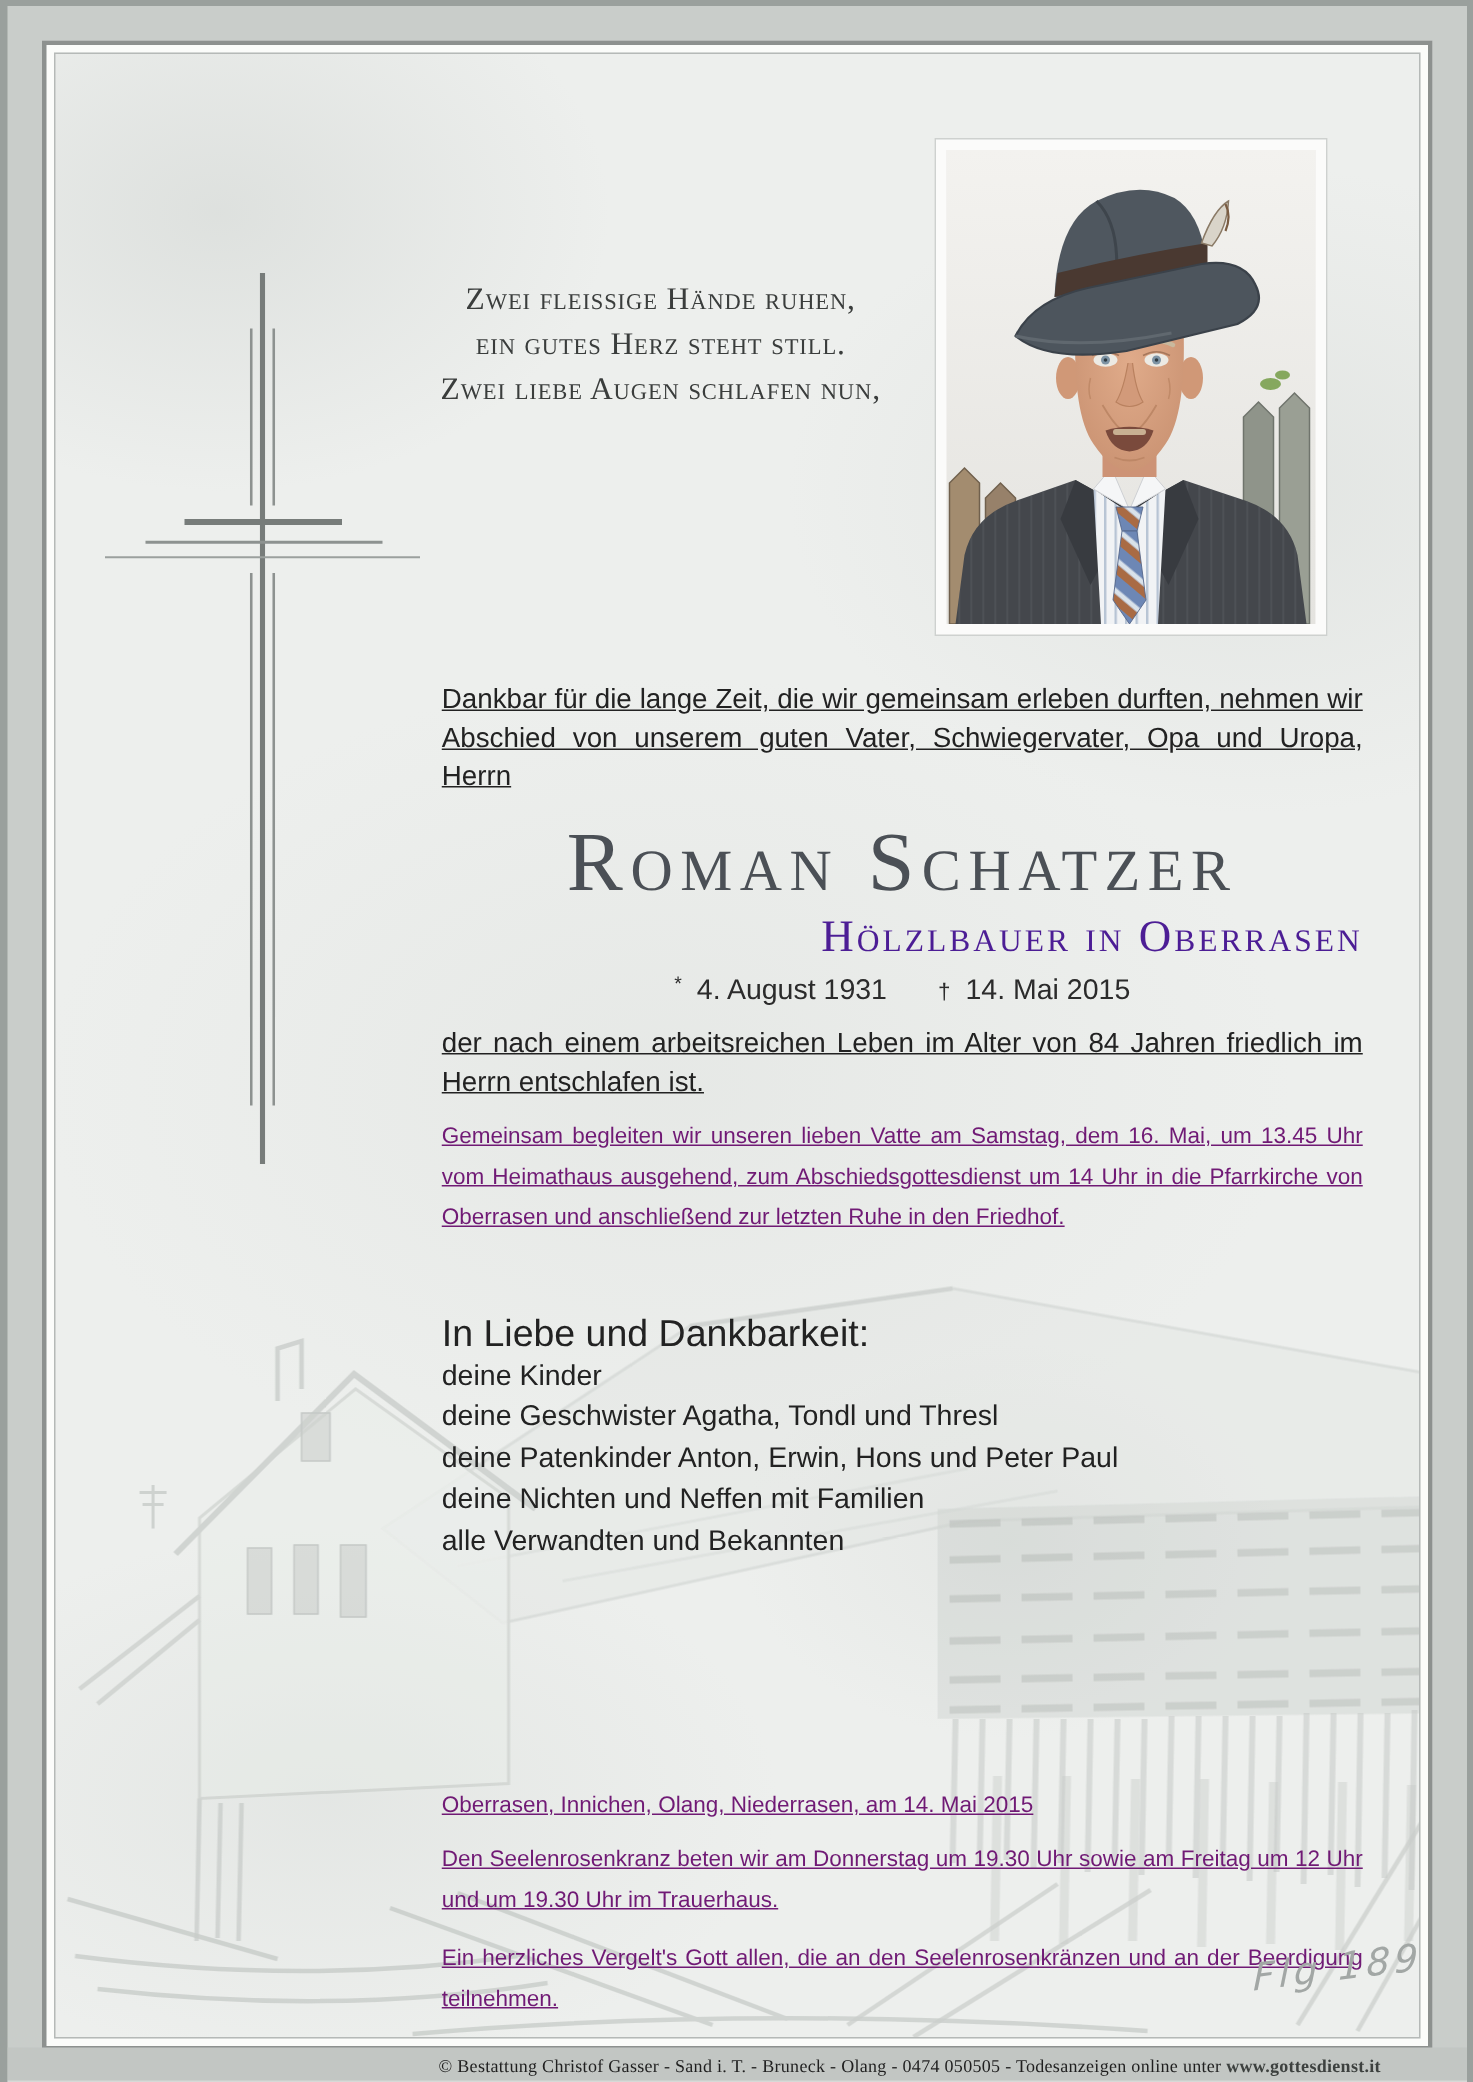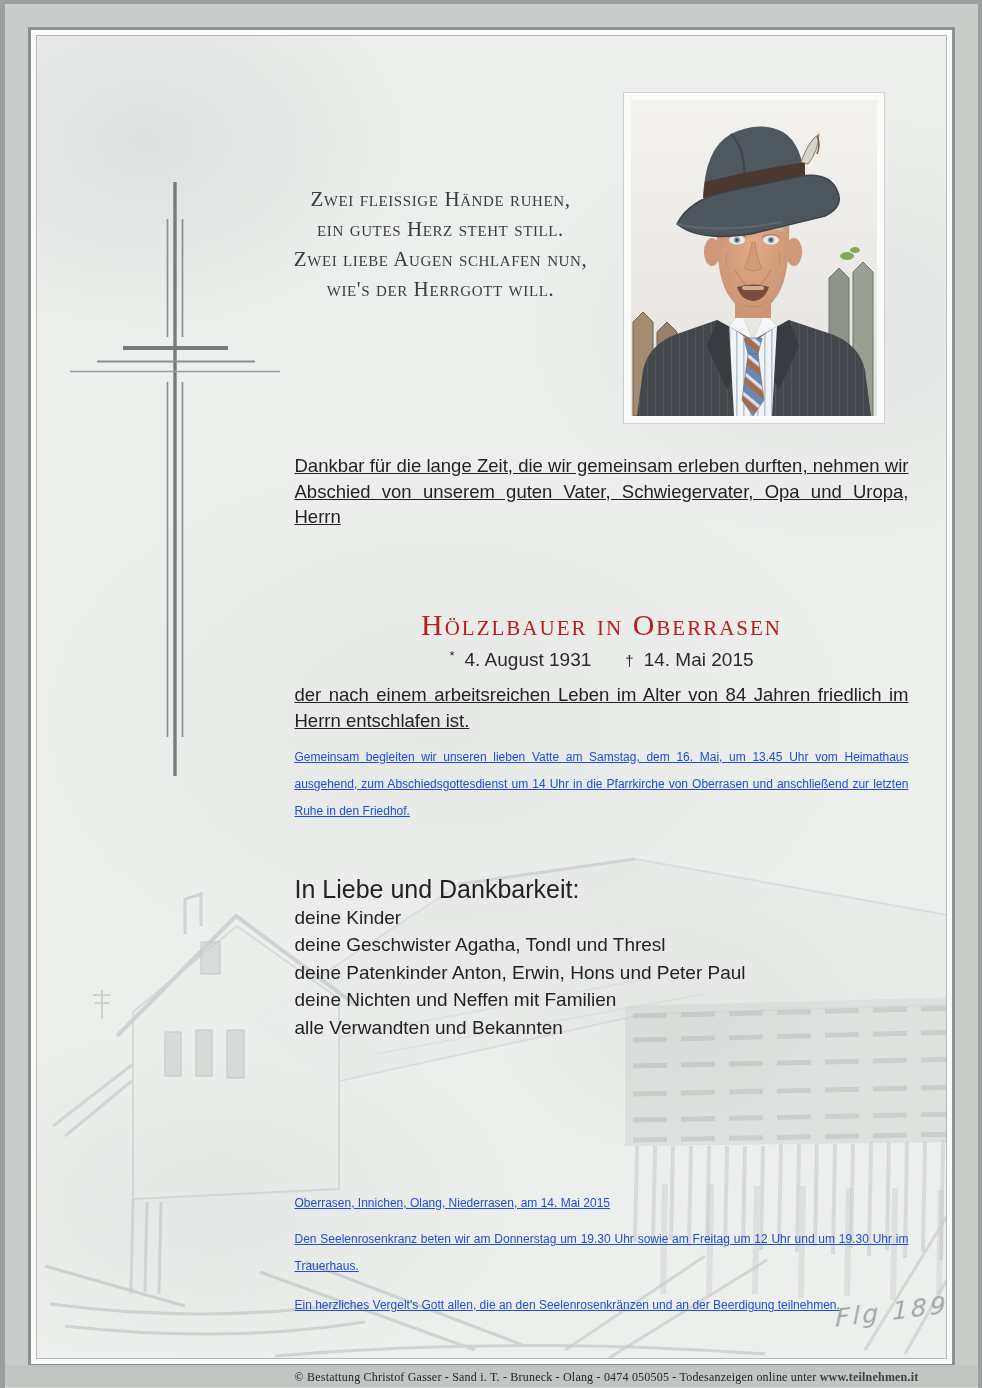--- a/index.html
+++ b/index.html
@@ -19,27 +19,27 @@
   
   .abs{position:absolute;}
   .poem{left:250px;top:180px;width:372px;text-align:center;
         font-family:"Liberation Serif","DejaVu Serif",serif;font-variant:small-caps;
         font-size:21px;line-height:30px;letter-spacing:.6px;color:#3a3d3c;}
   .photo-mat{left:618px;top:88px;width:262px;height:332px;background:#fbfbfa;border:1px solid #ced1cf;
              box-sizing:border-box;padding:7px;}
   .photo{width:100%;height:100%;overflow:hidden;background:#eceae6;}
   .col{left:290px;width:614px;text-decoration:underline;}
   .body-text{font-size:18.5px;line-height:25.5px;text-align:justify;color:#222;}
-  .body-text2{font-size:12px;line-height:27px;text-align:justify;color:#1d4ed8;}
+  .body-text2{font-size:15px;line-height:27px;text-align:justify;color:#701a75;}
   .deceased{left:290px;width:614px;top:541px;text-align:center;
             font-family:"Liberation Serif","DejaVu Serif",serif;font-variant:small-caps;
             font-size:56px;line-height:60px;letter-spacing:5px;color:#4b5056;}
-  .dtitle{left:290px;width:614px;top:604px;text-align:center;
+  .dtitle{left:290px;width:614px;top:604px;text-align:right;
           font-family:"Liberation Serif","DejaVu Serif",serif;font-variant:small-caps;
-          font-size:30px;letter-spacing:2px;color:#b91c1c;}
+          font-size:30px;letter-spacing:2px;color:#4c1d95;}
   .dates{left:290px;width:614px;top:644px;text-align:center;font-size:19px;color:#2b2b2b;}
   .dates .sym{font-size:15px;color:#2b2b2b;}
   .dates .bsym{vertical-align:6px;font-size:13px;}
   .dates .gap{display:inline-block;width:34px;}
   .dates .sgap{display:inline-block;width:10px;}
   .fam-heading{font-size:25px;color:#222;}
   .fam{left:290px;width:625px;top:872px;font-size:19px;line-height:27.5px;color:#222;}
   .fam-row{display:flex;}
   .fam-label{flex:0 0 112px;}
   .fam-plain{display:block;}
@@ -152,21 +152,20 @@
       <path d="M63 179 L168 179" stroke="#777c7a" stroke-width="4"></path>
       <path d="M37 192.5 L195 192.5" stroke="#8d9290" stroke-width="2"></path>
       <path d="M10 202.5 L220 202.5" stroke="#9ba09e" stroke-width="1.4"></path>
     </g>
   </svg>
 
   <div class="abs poem">
     <div>Zwei fleissige Hände ruhen,</div>
     <div>ein gutes Herz steht still.</div>
     <div>Zwei liebe Augen schlafen nun,</div>
-    <div>wie's der Herrgott will.</div>
   </div>
 
   <div class="abs photo-mat">
     <div class="photo">
       <svg viewBox="0 0 246 316" width="100%" height="100%" preserveAspectRatio="none">
         <defs>
           <linearGradient id="wallg" x1="0" y1="0" x2="0" y2="1">
             <stop offset="0" stop-color="#f3f2ef"></stop>
               <stop offset="1" stop-color="#e4e3df"></stop>
           </linearGradient>
@@ -247,20 +246,21 @@
         <path d="M46 124 Q90 134 150 122" stroke="#60686f" stroke-width="2" fill="none"></path>
 
         <path d="M170 62 Q178 40 188 34 Q187 52 177 64 Z" fill="#d9d4c9" stroke="#8a7a66" stroke-width="1"></path>
         <path d="M186 36 Q190 44 186 54" stroke="#7a5c42" stroke-width="1.5" fill="none"></path>
       </svg>
     </div>
   </div>
 
   <div class="abs col body-text" style="top:449px;">Dankbar für die lange Zeit, die wir gemeinsam erleben durften, nehmen wir Abschied von unserem guten Vater, Schwiegervater, Opa und Uropa, Herrn</div>
 
+  <div class="abs deceased">Roman Schatzer</div>
   <div class="abs dtitle">Hölzlbauer in Oberrasen</div>
 
   <div class="abs dates">
     <span class="bsym">*</span><span class="sgap"></span><span>4. August 1931</span><span class="gap"></span><span class="sym">†</span><span class="sgap"></span><span>14. Mai 2015</span>
   </div>
 
   <div class="abs col body-text" style="top:678px;">der nach einem arbeitsreichen Leben im Alter von 84 Jahren friedlich im Herrn entschlafen ist.</div>
   <div class="abs col body-text2" style="top:740px;">Gemeinsam begleiten wir unseren lieben Vatte am Samstag, dem 16. Mai, um 13.45 Uhr vom Heimathaus ausgehend, zum Abschieds­gottesdienst um 14 Uhr in die Pfarrkirche von Oberrasen und anschließend zur letzten Ruhe in den Friedhof.</div>
 
   <div class="abs fam">
@@ -275,15 +275,15 @@
   </div>
 
   <div class="abs col body-text2" style="top:1186px;">Oberrasen, Innichen, Olang, Niederrasen, am 14. Mai 2015</div>
   <div class="abs col body-text2" style="top:1222px;">Den Seelenrosenkranz beten wir am Donnerstag um 19.30 Uhr sowie am Freitag um 12 Uhr und um 19.30 Uhr im Trauerhaus.</div>
   <div class="abs col body-text2" style="top:1288px;">Ein herzliches Vergelt's Gott allen, die an den Seelenrosenkränzen und an der Beerdigung teilnehmen.</div>
 
   <div class="abs note">Flg 189</div>
 
   <div class="footer-band"></div>
   <div class="footer-strip"></div>
-  <div class="footer-text"><span>© Bestattung Christof Gasser - Sand i. T. - Bruneck - Olang - 0474 050505 - Todesanzeigen online unter </span><b>www.teilnehmen.it</b></div>
+  <div class="footer-text"><span>© Bestattung Christof Gasser - Sand i. T. - Bruneck - Olang - 0474 050505 - Todesanzeigen online unter </span><b>www.gottesdienst.it</b></div>
 
 </div>
 
 </body></html>

